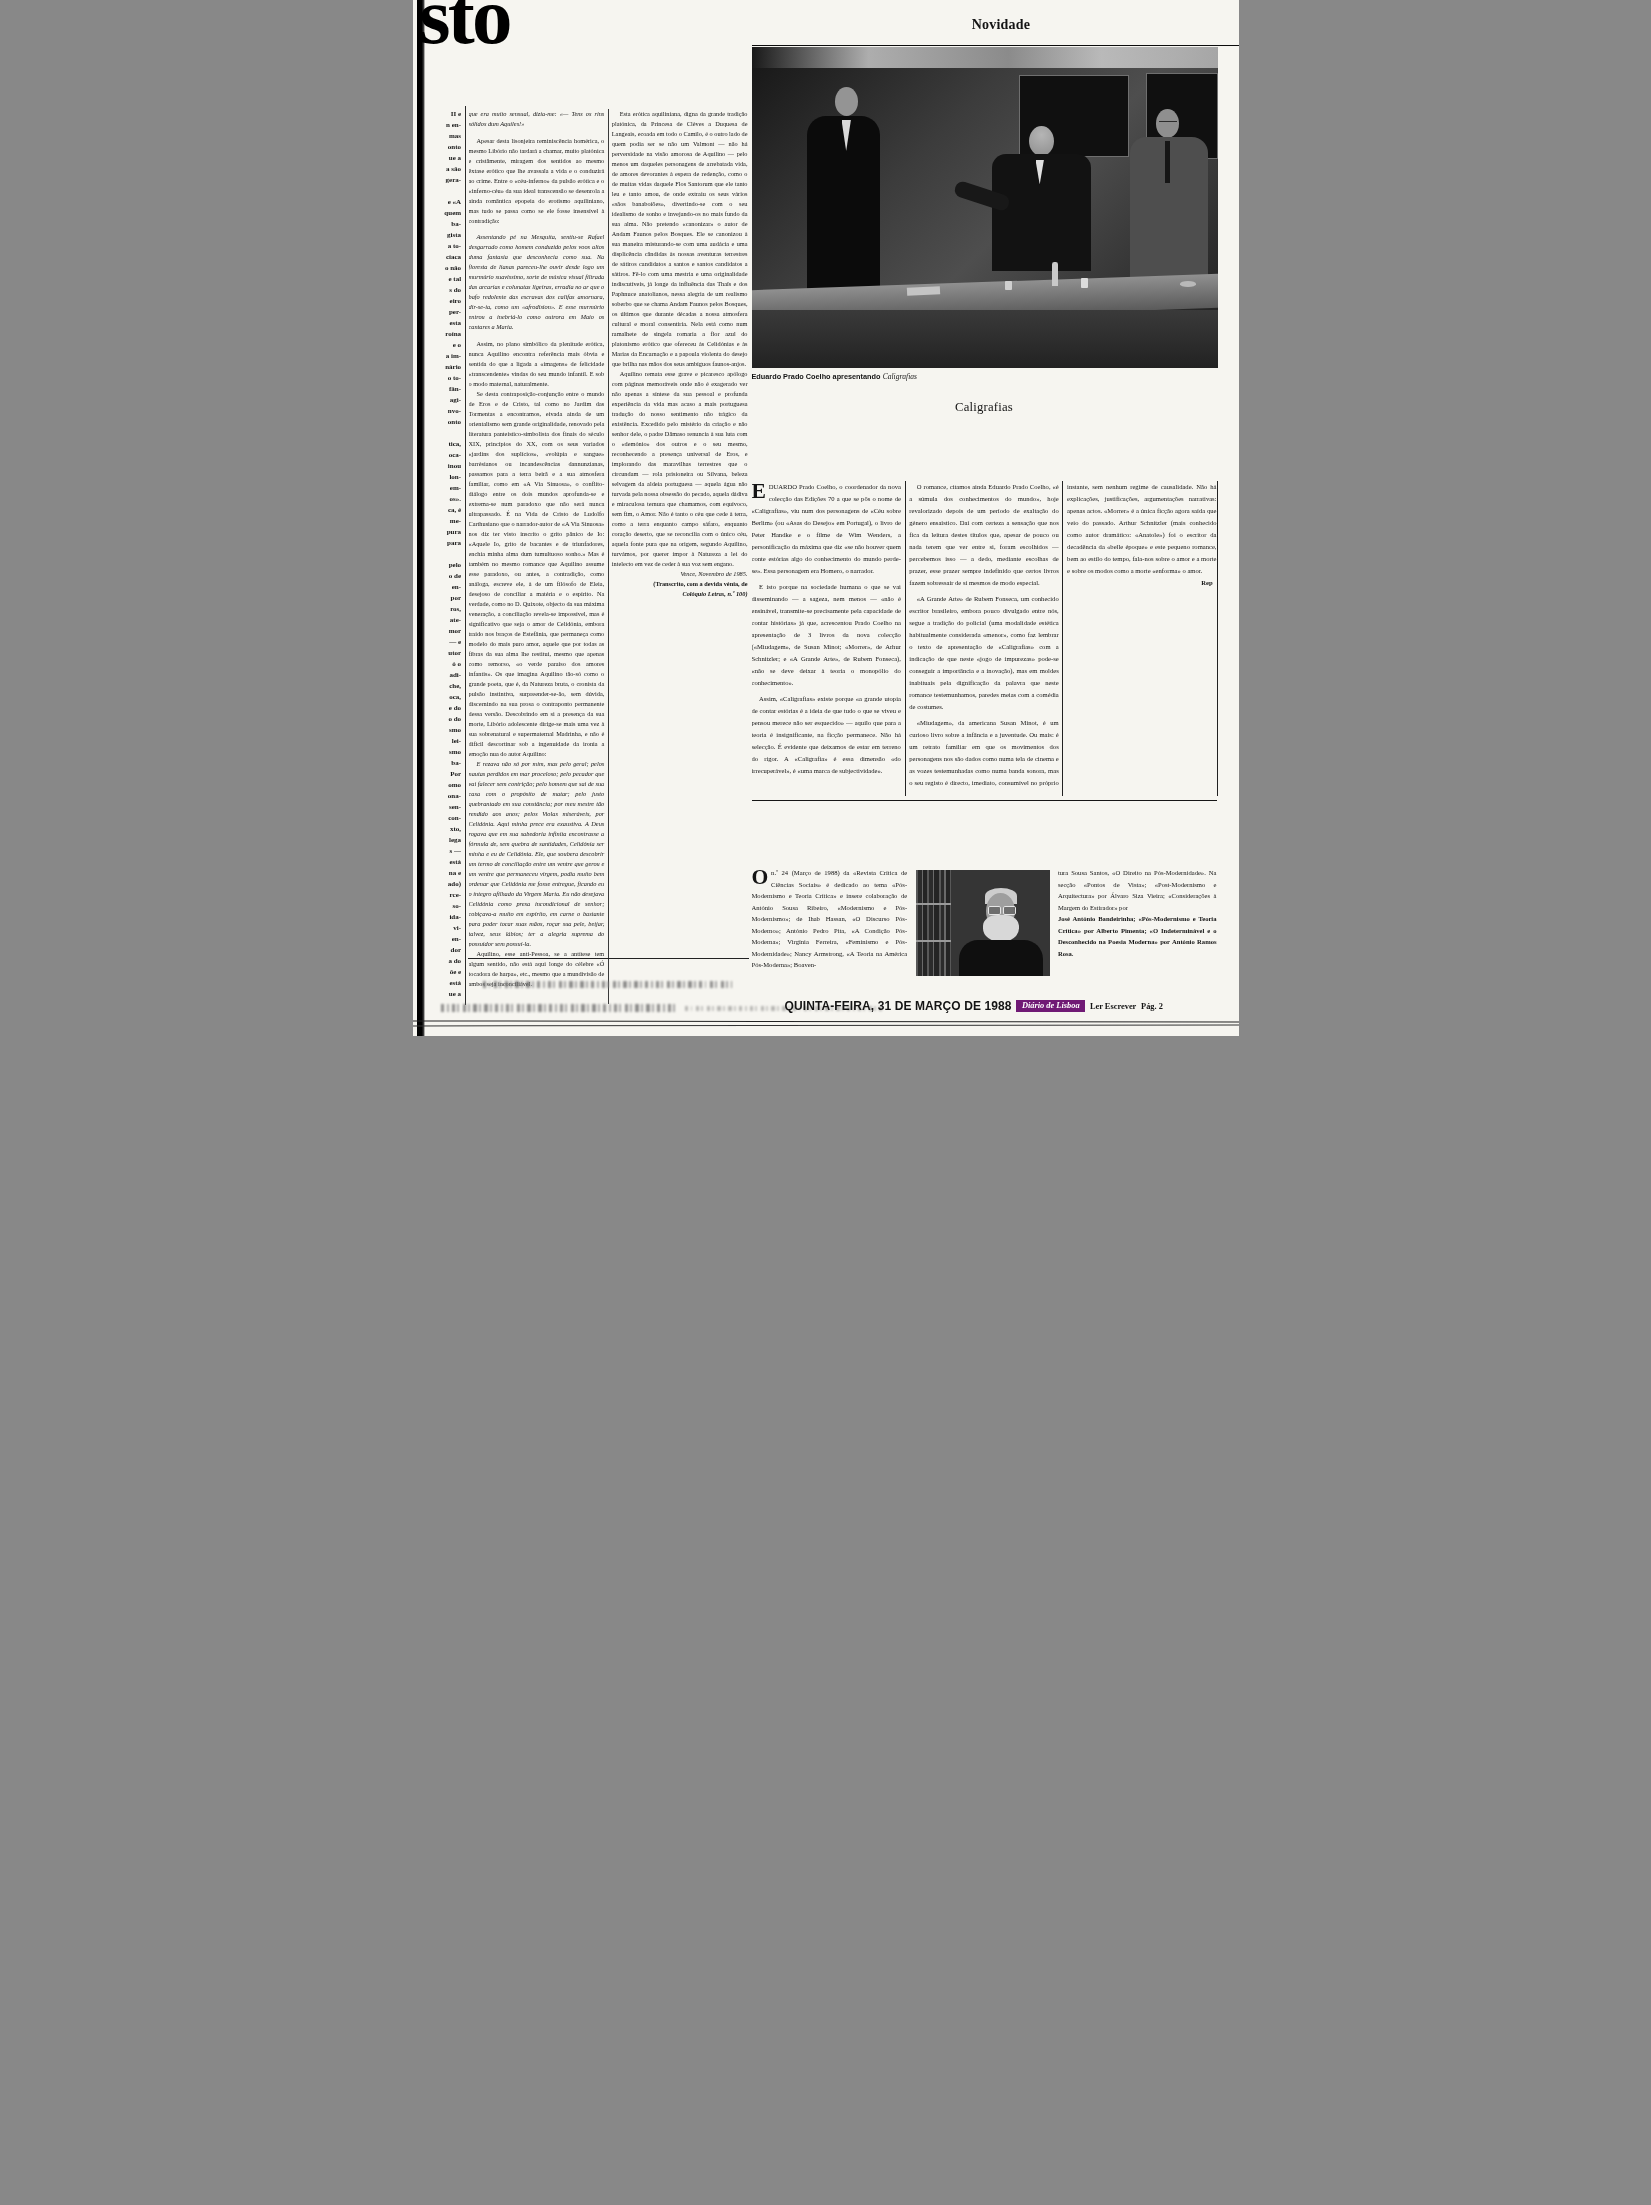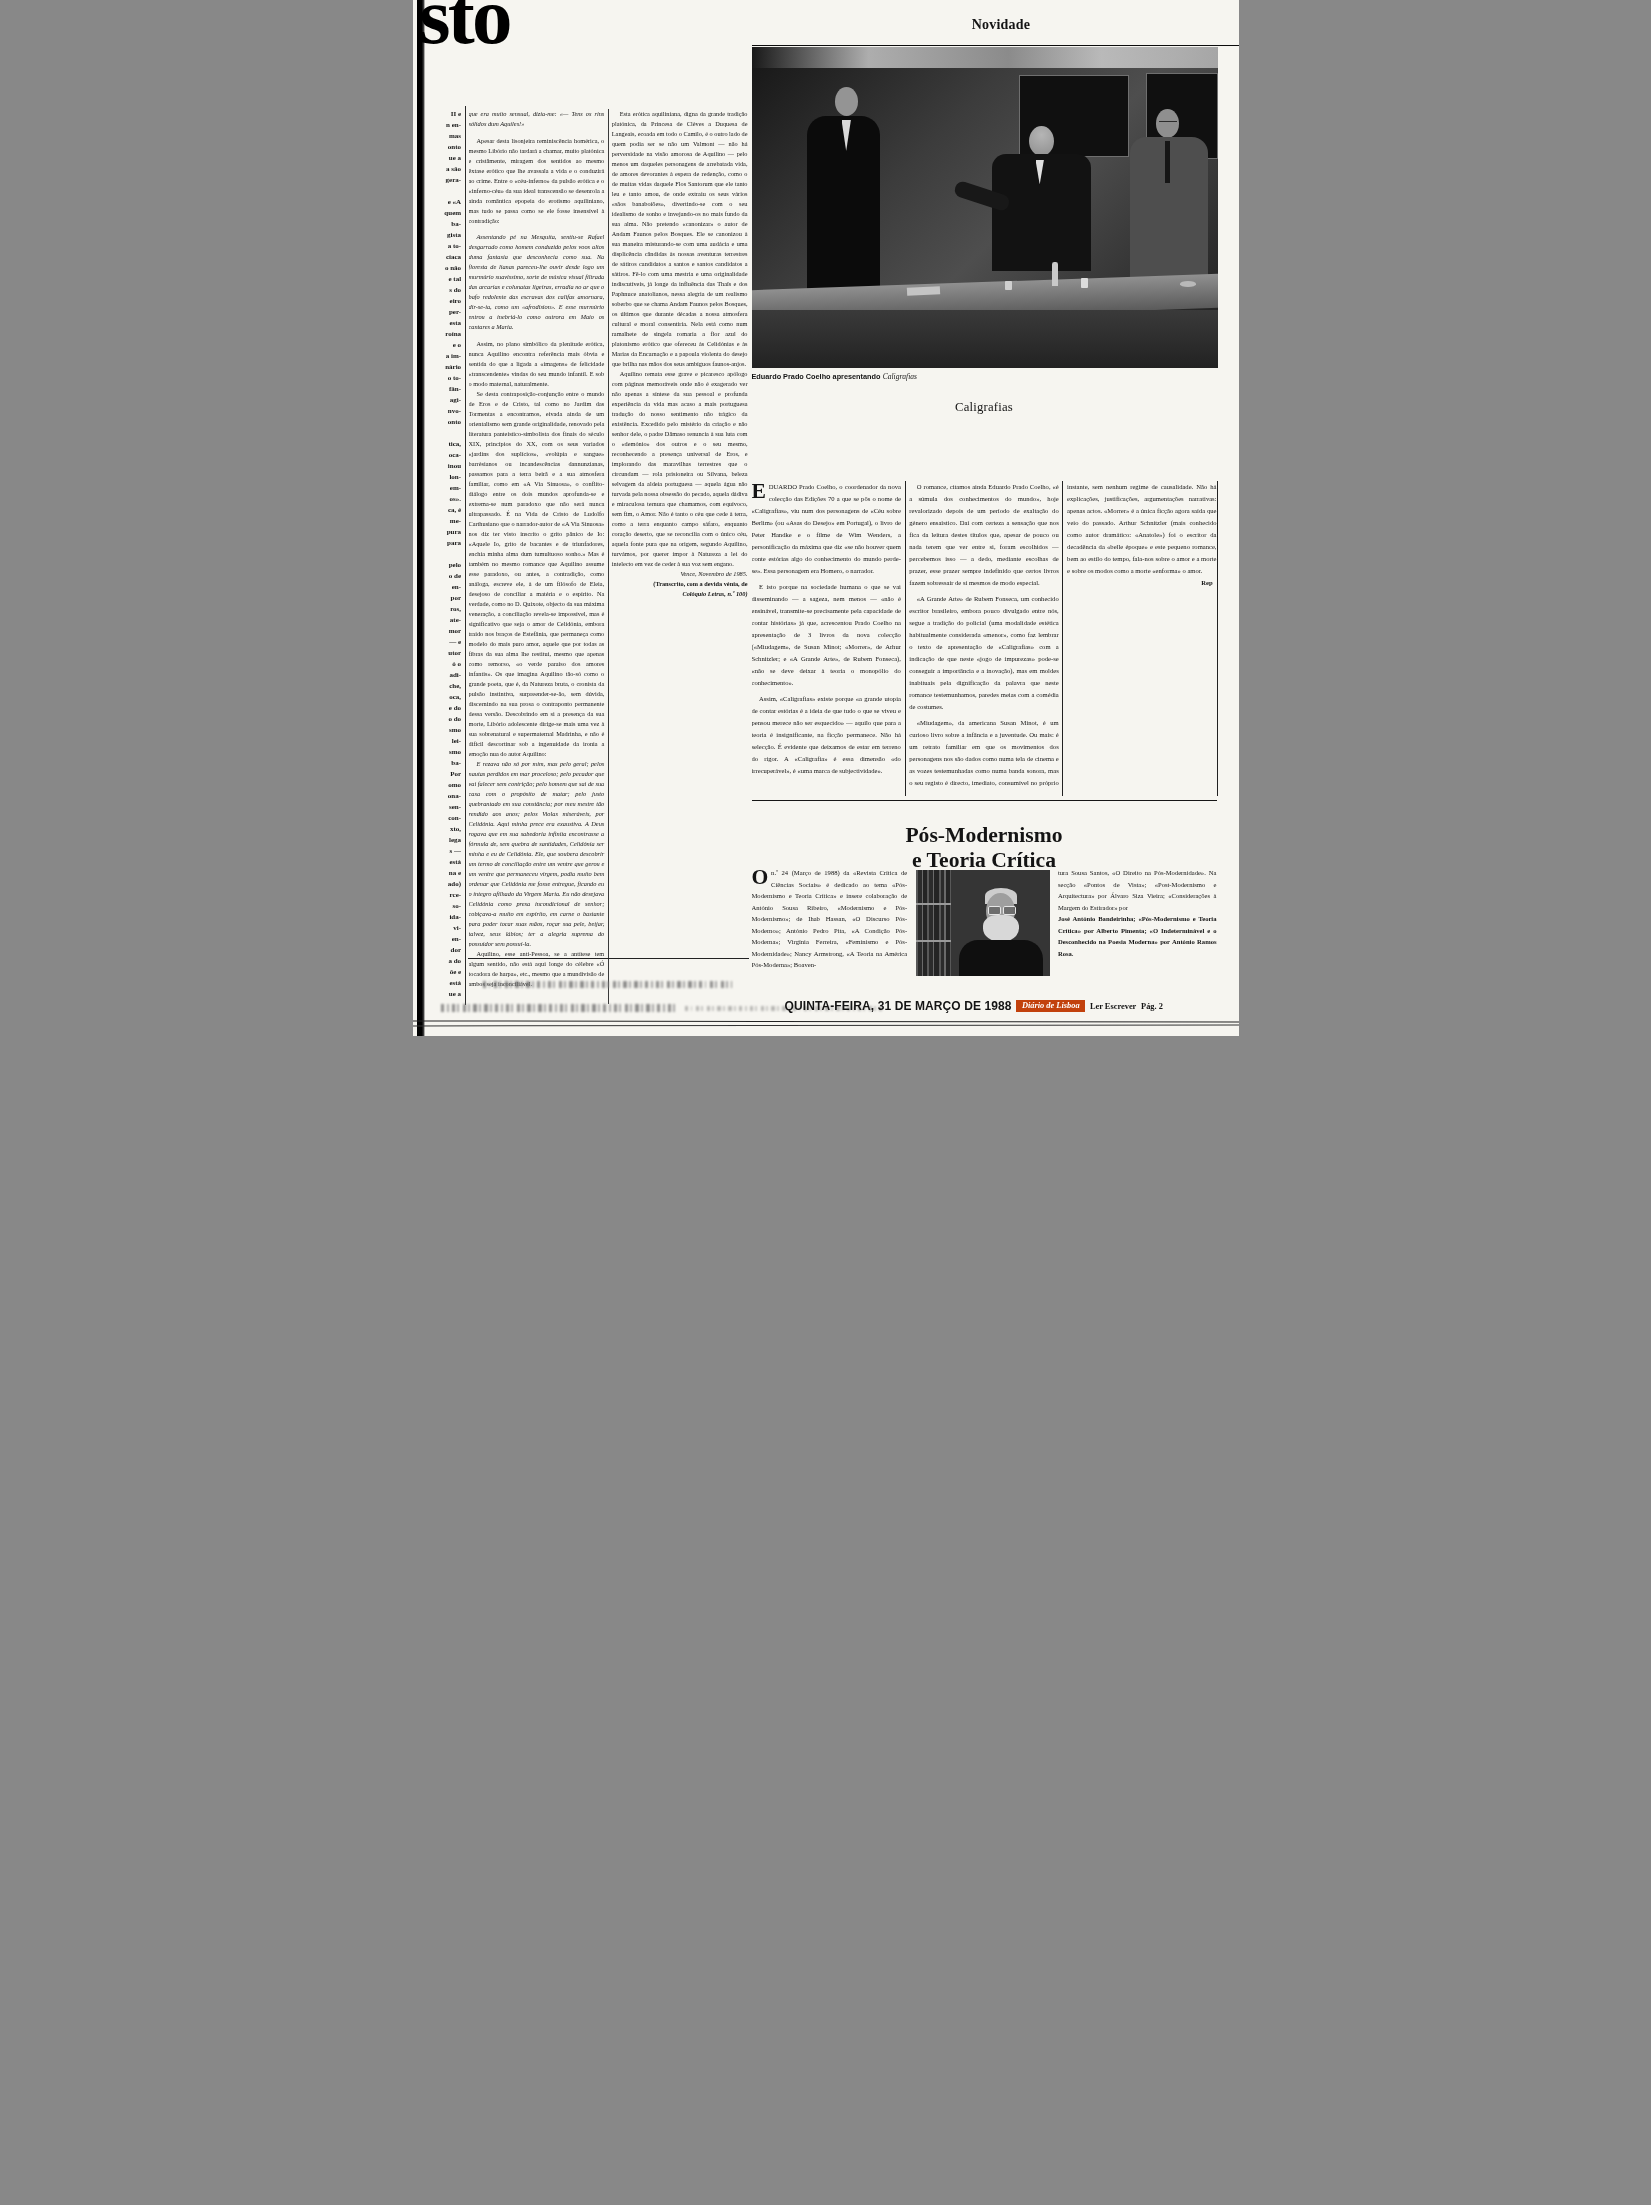--- a/index.html
+++ b/index.html
@@ -98,21 +98,21 @@
   .pm-face{position:absolute;left:70px;top:23.5px;width:29px;height:36px;background:#9e9e9e;border-radius:50%;}
   .pm-beard{position:absolute;left:67px;top:45px;width:36px;height:27px;background:#d8d8d8;border-radius:40% 40% 50% 50%;}
   .pm-glassL{position:absolute;left:72px;top:36px;width:11.3px;height:7.5px;border:1.2px solid #e6e6e6;border-radius:1.9px;background:rgba(20,20,20,.35);}
   .pm-glassR{position:absolute;left:87px;top:36px;width:11.3px;height:7.5px;border:1.2px solid #e6e6e6;border-radius:1.9px;background:rgba(20,20,20,.35);}
   .pm-bodyd{position:absolute;left:43px;top:70px;width:84px;height:38px;background:#0f0f0f;border-radius:19px 19px 0 0;}
   .pm-right{width:159px;}
   .pm-right p.bold-block{font-weight:bold;}
   
   .footer{left:372px;top:999px;width:454px;display:flex;align-items:center;gap:4.7px;white-space:nowrap;}
   .footer-date{font-family:"Liberation Sans",sans-serif;font-weight:bold;font-size:12px;letter-spacing:0.1px;}
-  .masthead{background:#c2410c;color:#fff;font-style:italic;font-weight:bold;font-size:8.4px;padding:0.9px 5.6px 1.9px;}
+  .masthead{background:#701a75;color:#fff;font-style:italic;font-weight:bold;font-size:8.4px;padding:0.9px 5.6px 1.9px;}
   .footer-edition{font-weight:bold;font-size:8.4px;}
   .footer-page{font-weight:bold;font-size:8.4px;}
   .bottom-rule1{left:0;top:1021px;width:826px;height:0.9px;background:#222;transform:rotate(.08deg);}
   .bottom-rule2{left:0;top:1025px;width:826px;height:0.7px;background:#333;transform:rotate(-.06deg);}
   .footer-smudge{left:28px;top:1004px;width:235px;height:7.5px;}
   .footer-smudge2{left:272px;top:1006px;width:197px;height:4.7px;opacity:.45;}
 </style>
 </head>
 <body>
 
@@ -268,24 +268,20 @@
     <p><span class="dropcap">E</span><span>DUARDO Prado Coelho, o coordenador da nova colecção das Edições 70 a que se pôs o nome de «Caligrafias», viu num dos personagens de «Céu sobre Berlim» (ou «Asas do Desejo» em Portugal), o livro de Peter Handke e o filme de Wim Wenders, a personificação da máxima que diz «se não houver quem conte estórias algo do conhecimento do mundo perde-se». Essa personagem era Homero, o narrador.</span></p>
     <p class="sp">E isto porque na sociedade humana o que se vai disseminando — a sageza, nem menos — «não é ensinável, transmite-se precisamente pela capacidade de contar histórias» já que, acrescentou Prado Coelho na apresentação de 3 livros da nova colecção («Miudagem», de Susan Minot; «Morrer», de Arhur Schnitzler; e «A Grande Arte», de Rubem Fonseca), «não se deve deixar à teoria o monopólio do conhecimento».</p>
     <p class="sp">Assim, «Caligrafias» existe porque «a grande utopia de contar estórias é a ideia de que tudo o que se viveu e pensou merece não ser esquecido» — aquilo que para a teoria é insignificante, na ficção permanece. Não há selecção. É evidente que deixamos de estar em terreno do rigor. A «Caligrafia» é essa dimensão «do irrecuperável», é «uma marca de subjectividade».</p>
     <p class="sp">O romance, citamos ainda Eduardo Prado Coelho, «é a súmula dos conhecimentos do mundo», hoje revalorizado depois de um período de exaltação do género ensaístico. Daí com certeza a sensação que nos fica da leitura destes títulos que, apesar de pouco ou nada terem que ver entre si, foram escolhidos — percebemos isso — a dedo, mediante escolhas de prazer, esse prazer sempre indefinido que certos livros fazem sobressair de si mesmos de modo especial.</p>
     <p class="sp">«A Grande Arte» de Rubem Fonseca, um conhecido escritor brasileiro, embora pouco divulgado entre nós, segue a tradição do policial (uma modalidade estética habitualmente considerada «menor», como faz lembrar o texto de apresentação de «Caligrafias» com a indicação de que neste «jogo de impurezas» pode-se conseguir a importância e a inovação), mas em moldes inabituais pela dignificação da palavra que neste romance testemunhamos, paredes meias com a comédia de costumes.</p>
     <p class="sp">«Miudagem», da americana Susan Minot, é um curioso livro sobre a infância e a juventude. Ou mais: é um retrato familiar em que os movimentos dos personagens nos são dados como numa tela de cinema e as vozes testemunhadas como numa banda sonora, mas o seu registo é directo, imediato, consumível no próprio instante, sem nenhum regime de causalidade. Não há explicações, justificações, argumentações narrativas: apenas actos. «Morrer» é a única ficção agora saída que veio do passado. Arthur Schnitzler (mais conhecido como autor dramático: «Anatole») foi o escritor da decadência da «belle époque» e este pequeno romance, bem ao estilo do tempo, fala-nos sobre o amor e a morte e sobre os modos como a morte «enforma» o amor.</p>
     <p class="byline">Rep</p>
   </section>
 
   <div class="abs rule-mid"></div>
-  <h2 class="abs pm-headline">
-    <div>Pós-Modernismo</div>
-    <div>e Teoria Crítica</div>
-  </h2>
   <div class="abs pm-row">
     <div class="pm-col pm-left">
       <p><span class="dropcap">O</span><span>n.º 24 (Março de 1988) da «Revista Crítica de Ciências Sociais» é dedicado ao tema «Pós-Modernismo e Teoria Crítica» e insere colaboração de António Sousa Ribeiro, «Modernismo e Pós-Modernismo»; de Ihab Hassan, «O Discurso Pós-Moderno»; António Pedro Pita, «A Condição Pós-Moderna»; Virgínia Ferreira, «Feminismo e Pós-Modernidade»; Nancy Armstrong, «A Teoria na América Pós-Moderna»; Boaven-</span></p>
     </div>
     <div class="pm-photo">
       <div class="pm-books"></div>
       <div class="pm-shelf1"></div>
       <div class="pm-shelf2"></div>
       <div class="pm-hair"></div>
       <div class="pm-face"></div>

